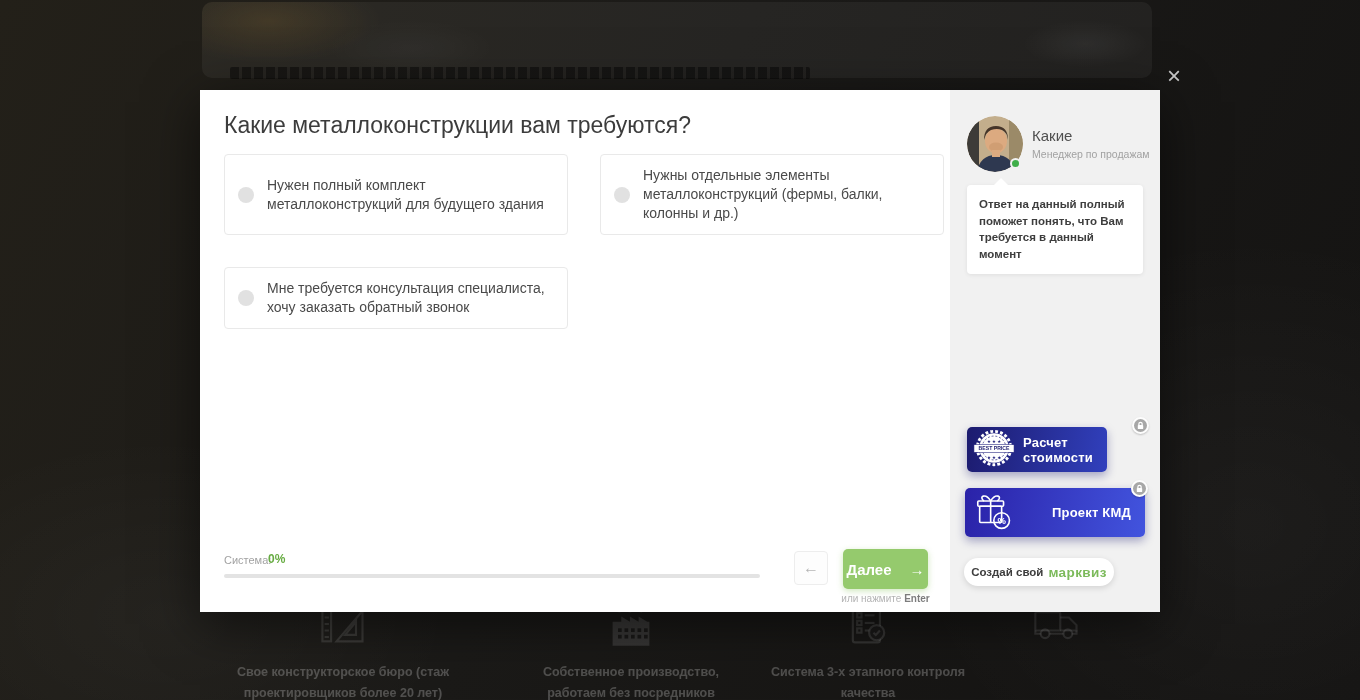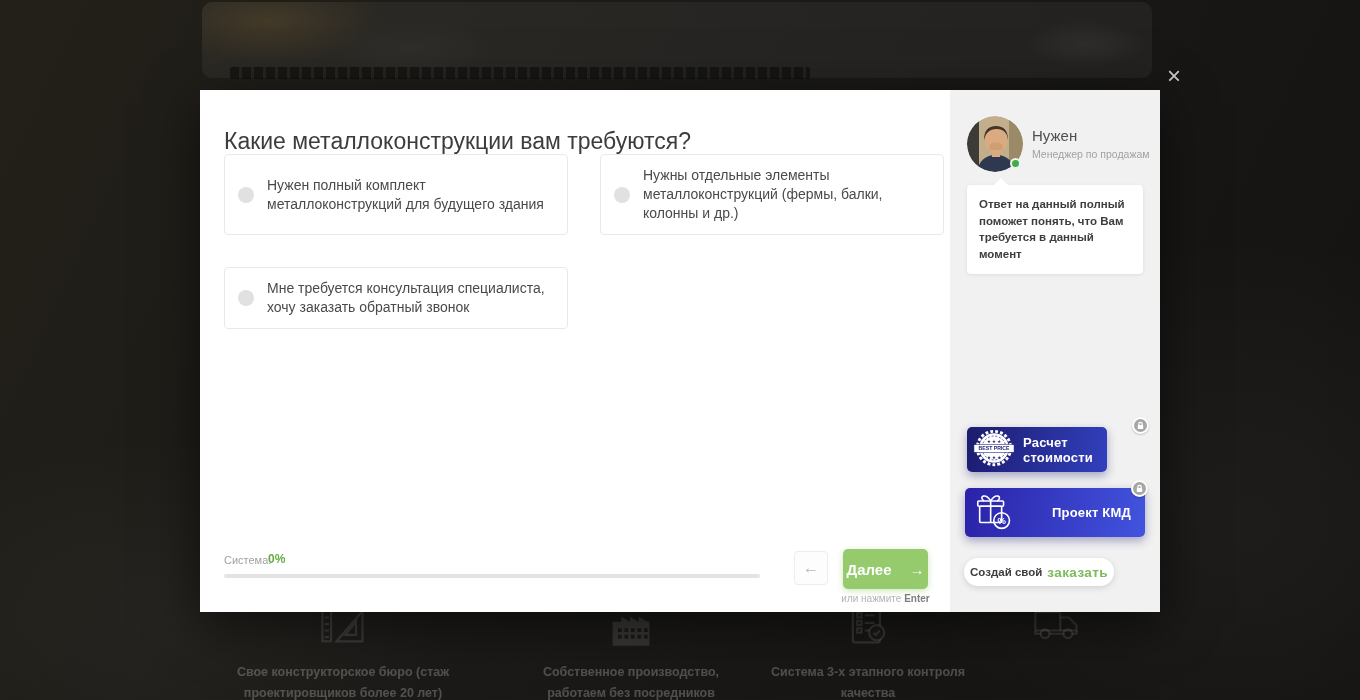--- a/index.html
+++ b/index.html
@@ -45,21 +45,21 @@
     cursor:pointer; font-weight:300;
   }
   
   .modal {
     position:absolute; left:200px; top:90px; width:960px; height:522px;
     background:#ffffff; display:flex; box-shadow:0 12px 50px rgba(0,0,0,0.55);
   }
   .main { position:relative; width:750px; height:100%; background:#fff; }
   .question {
     position:absolute; left:24px; top:22px; width:700px;
-    font-size:23px; color:#3c3c3c; font-weight:400;margin-top:16px;
+    font-size:23px; color:#3c3c3c; font-weight:400;
   }
   .options {
     position:absolute; left:24px; top:64px; width:702px;
     display:grid; grid-template-columns:344px 344px; gap:32px;
   }
   .option-card {
     background:#fff; border:1px solid #e9e9e9; border-radius:4px;
     display:flex; align-items:center; gap:13px; padding:11px 18px 11px 13px;
     min-height:58px; cursor:pointer;
   }
@@ -262,21 +262,21 @@
           <rect x="0" width="12" height="56" fill="#3d3b38"></rect>
           <ellipse cx="29" cy="25" rx="11" ry="12.5" fill="#dcaa80"></ellipse>
           <path d="M17 24 Q17 10 29 10 Q41 10 41 24 Q40 16 35 14 Q30 12 24 14 Q19 16 17 24 Z" fill="#453529"></path>
           <ellipse cx="29" cy="31" rx="7" ry="4.5" fill="#c79468" opacity="0.55"></ellipse>
           <path d="M10 56 Q13 39 29 39 Q45 39 48 56 Z" fill="#2e3850"></path>
           <rect x="25" y="34" width="8" height="7" fill="#dcaa80"></rect>
         </g>
       </svg>
       <span class="online-dot"></span>
     </div>
-    <div class="mgr-name">Нужен</div>
+    <div class="mgr-name">Какие</div>
     <div class="mgr-role">Менеджер по продажам</div>
 
     <div class="bubble">Ответ на данный полный поможет понять, что Вам требуется в данный момент</div>
 
     <div class="banner banner-1">
       <span>
         <svg width="42" height="40" viewBox="0 0 44 40">
           <circle cx="22" cy="20" r="17.5" fill="none" stroke="#ffffff" stroke-width="3" stroke-dasharray="3 2.2"></circle>
           <circle cx="22" cy="20" r="15.5" fill="#ffffff"></circle>
           <circle cx="22" cy="20" r="12.5" fill="none" stroke="#23237e" stroke-width="0.8" stroke-dasharray="2 2"></circle>
@@ -309,17 +309,17 @@
     </div>
     <span class="lock-badge lock-2">
       <svg width="9" height="9" viewBox="0 0 10 10" fill="none" stroke="#ffffff" stroke-width="1.4">
         <rect x="2" y="4.5" width="6" height="4.5" rx="0.8" fill="#ffffff" stroke="none"></rect>
         <path d="M3.2 4.5 V3.2 a1.8 1.8 0 0 1 3.6 0 V4.5"></path>
       </svg>
     </span>
 
     <div class="marquiz-pill">
       <span class="pill-prefix">Создай свой</span>
-      <span class="pill-brand">заказать</span>
+      <span class="pill-brand">марквиз</span>
     </div>
   </div>
 </div>
 <div class="footer-sep" style="position:absolute;left:200px;top:624px;width:0;"></div>
 
 </body></html>

